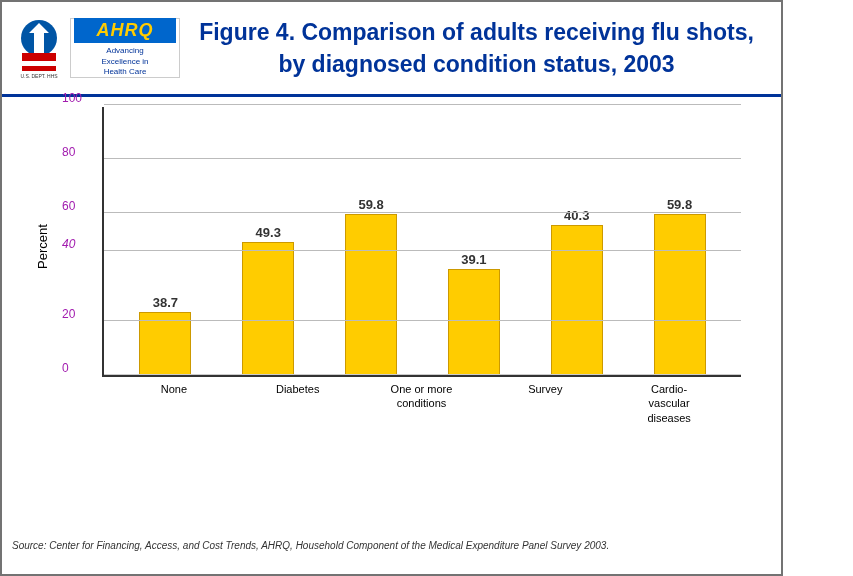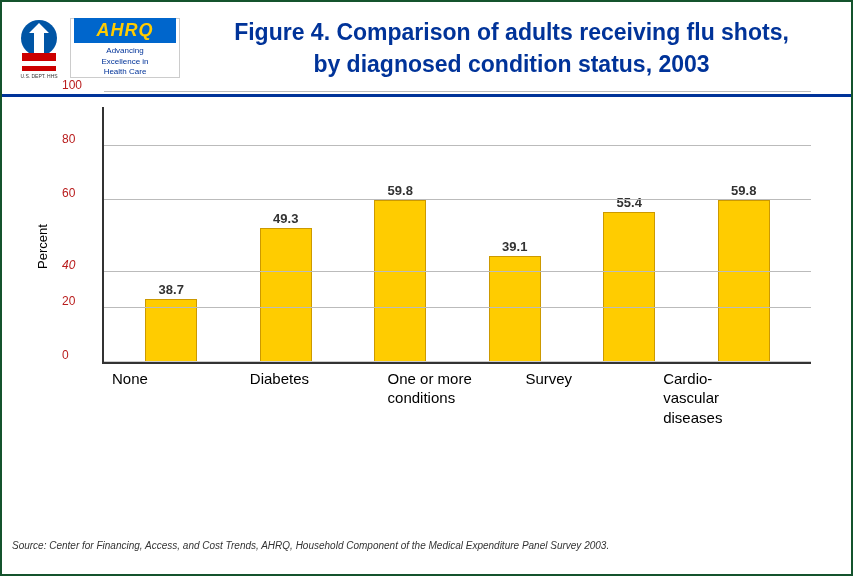--- a/index.html
+++ b/index.html
@@ -4,23 +4,23 @@
   <style>
     * { margin: 0; padding: 0; box-sizing: border-box; }
     body {
       width: 853px;
       height: 576px;
       background: #fff;
       font-family: Arial, sans-serif;
       overflow: hidden;
     }
     .outer-border {
-      width: 853px;
+      width: 783px;
       height: 576px;
-      border: 2px solid #14532d;
+      border: 2px solid #737373;
       position: relative;
     }
     
     .header {
       display: flex;
       align-items: center;
       border-bottom: 3px solid #003399;
       padding: 8px 12px;
       height: 95px;
     }
@@ -117,21 +117,21 @@
       left: 0;
       right: 0;
       border-top: 1px solid #ccc;
       display: flex;
       align-items: center;
     }
     .gridline-label {
       position: absolute;
       left: -42px;
       font-size: 12px;
-      color: #b91c1c;
+      color: #a21caf;
       transform: translateY(-50%);
     }
     .bars-row {
       position: absolute;
       bottom: 0;
       left: 0;
       right: 0;
       display: flex;
       align-items: flex-end;
       justify-content: space-around;
@@ -158,22 +158,22 @@
     .x-labels {
       display: flex;
       justify-content: space-around;
       margin-left: 50px;
       margin-right: 10px;
       padding: 0 10px;
       margin-top: 5px;
     }
     .x-label {
       flex: 1;
-      text-align: left;
-      font-size: 15px;
+      text-align: center;
+      font-size: 11px;
       color: #000;
       line-height: 1.3;
     }
     .source-text {
       position: absolute;
       bottom: 6px;
       left: 10px;
       right: 10px;
       font-size: 10px;
       color: #333;
@@ -238,35 +238,35 @@
               </div>
               <div class="bar-group">
                 <div class="bar-value">59.8</div>
                 <div class="bar" style="height: 161.46px;"></div>
               </div>
               <div class="bar-group">
                 <div class="bar-value">39.1</div>
                 <div class="bar" style="height: 105.57px;"></div>
               </div>
               <div class="bar-group">
-                <div class="bar-value">55.4</div>
+                <div class="bar-value">40.3</div>
                 <div class="bar" style="height: 149.58px;"></div>
               </div>
               <div class="bar-group">
                 <div class="bar-value">59.8</div>
                 <div class="bar" style="height: 161.46px;"></div>
               </div>
             </div>
         <div class="gridline" style="bottom: 0px;">
               <span class="gridline-label">0</span>
             </div>
             <div class="gridline" style="bottom: 54px; border-top: 1px solid rgb(187, 187, 187);">
               <span class="gridline-label">20</span>
             </div>
-            <div class="gridline" style="bottom: 90px; border-top: 1px solid rgb(187, 187, 187); font-style: italic;">
+            <div class="gridline" style="bottom: 124px; border-top: 1px solid rgb(187, 187, 187); font-style: italic;">
               <span class="gridline-label">40</span>
             </div>
             <div class="gridline" style="bottom: 162px; border-top: 1px solid rgb(187, 187, 187);">
               <span class="gridline-label">60</span>
             </div>
             <div class="gridline" style="bottom: 216px; border-top: 1px solid rgb(187, 187, 187);">
               <span class="gridline-label">80</span>
             </div>
             <div class="gridline" style="bottom: 270px; border-top: 1px solid rgb(187, 187, 187);">
               <span class="gridline-label">100</span>

